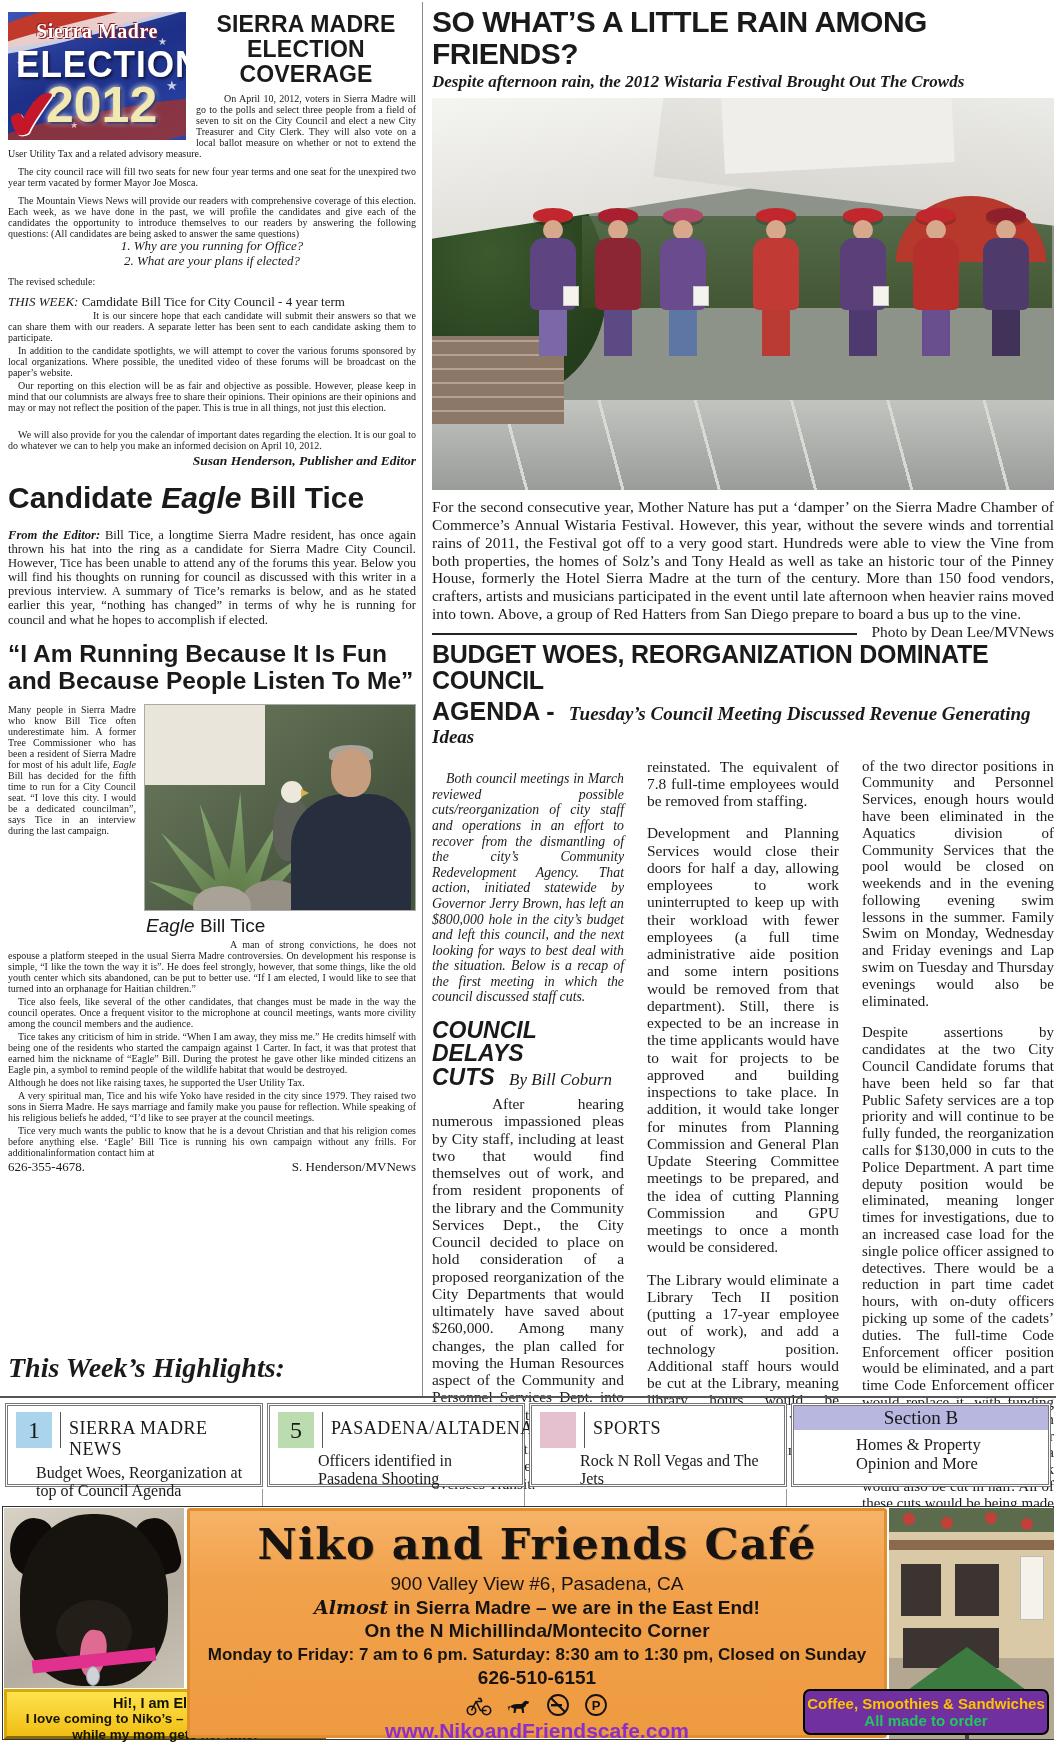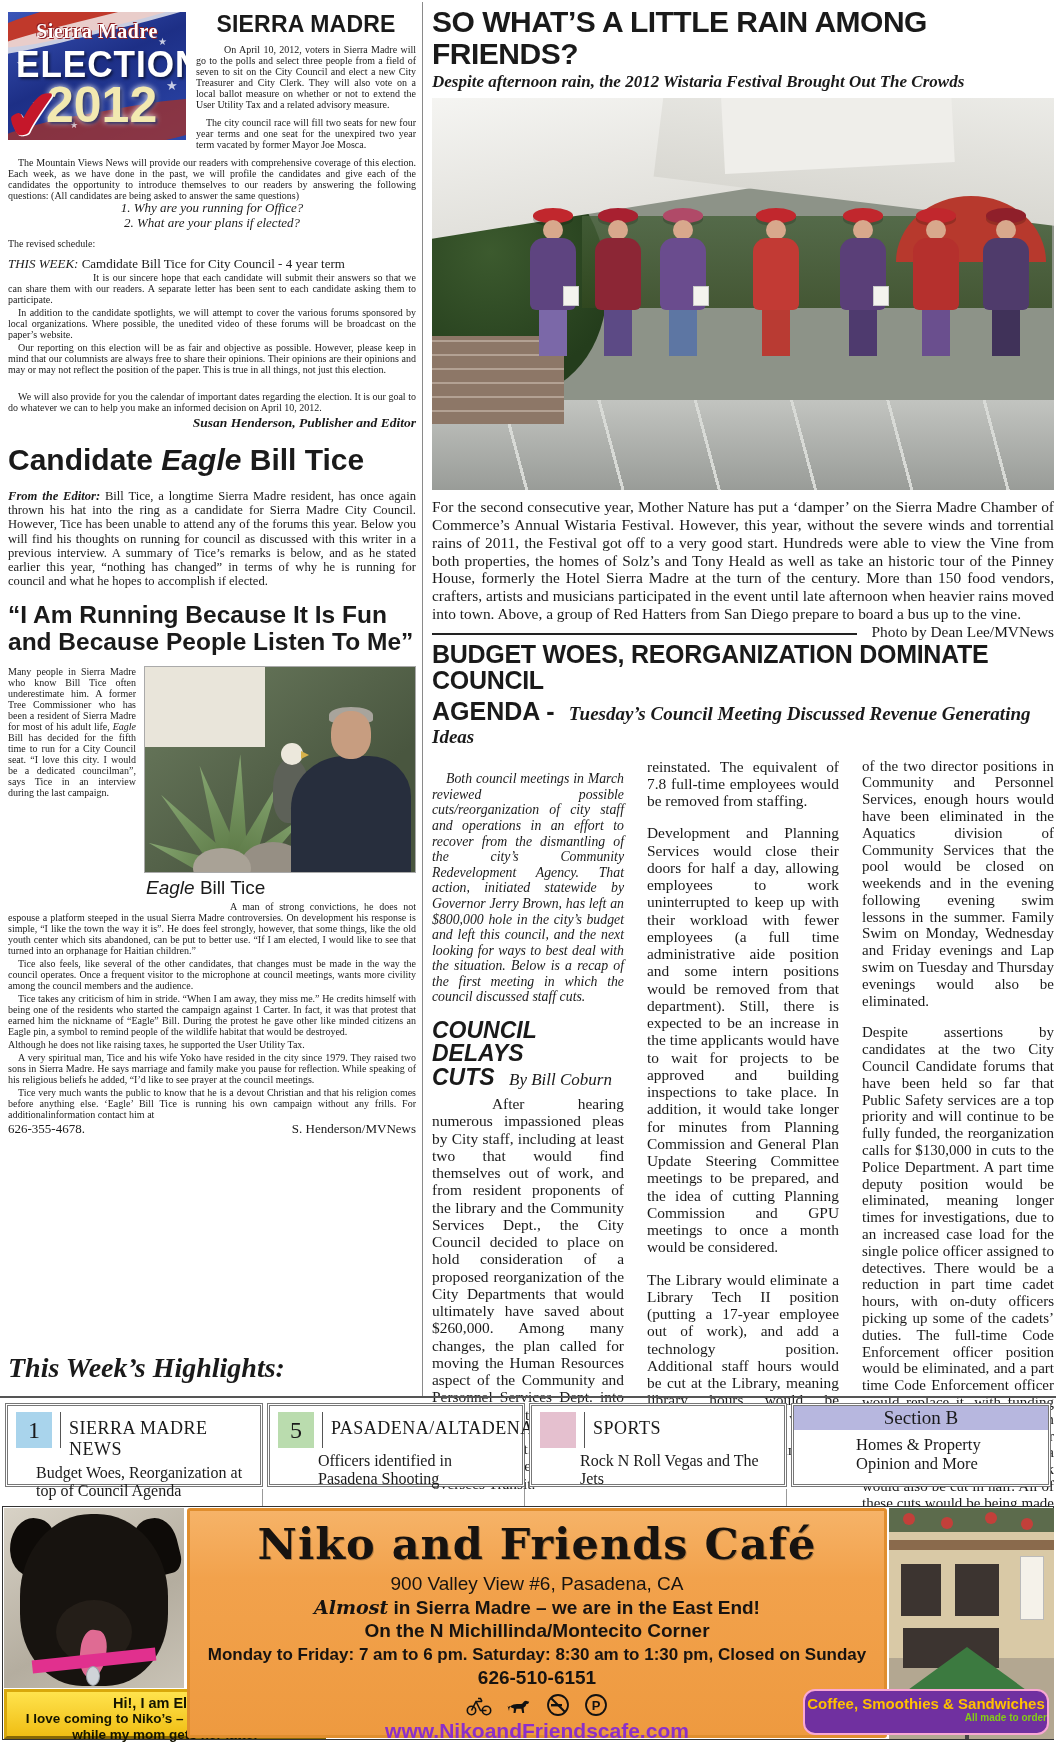--- a/index.html
+++ b/index.html
@@ -139,23 +139,23 @@
   .ad-site{font-size:21px;font-weight:bold;color:#8b2fc9;margin-top:2px;}
   .cafephoto{position:absolute;left:886px;top:1px;width:165px;height:231px;overflow:hidden;
              background:linear-gradient(#5c6b4c 0 24px,#d9c9a6 24px 150px,#b3a791 150px);}
   .cp-flower{position:absolute;width:12px;height:12px;background:#c2403a;border-radius:50%;top:5px;}
   .cp-roof{position:absolute;top:32px;width:100%;height:10px;background:#8a6a4c;}
   .cp-win{position:absolute;background:#3c3430;}
   .cp-sign{position:absolute;right:10px;top:48px;width:22px;height:62px;background:#f5f2ea;border:1px solid #bbb;}
   .cp-umb{position:absolute;left:12px;bottom:44px;width:132px;height:48px;background:#3c7a40;clip-path:polygon(50% 0,100% 100%,0 100%);}
   .cp-pole{position:absolute;left:76px;bottom:0;width:4px;height:46px;background:#444;}
   .promo{position:absolute;right:4px;bottom:4px;width:246px;height:46px;box-sizing:border-box;background:#7030a0;
-         border:2px solid #f9a8d4;border-radius:12px;text-align:center;font-family:"Liberation Sans",sans-serif;font-weight:bold;}
+         border:2px solid #000000;border-radius:7px;text-align:center;font-family:"Liberation Sans",sans-serif;font-weight:bold;}
   .promo .p1{font-size:15px;color:#ffc000;padding-top:4px;}
-  .promo .p2{font-size:10px;color:#84cc16;text-align:right;}
+  .promo .p2{font-size:15px;color:#22c55e;}
 </style>
 </head>
 <body>
 
 <div class="page">
 
   <div class="leftcol">
 
     <div class="banner">
       <div class="bw1"></div>
@@ -167,20 +167,21 @@
       <span class="bstar" style="left:158px;top:66px">★</span>
       <span class="bstar" style="left:62px;top:108px;font-size:9px">★</span>
       <div class="b-brand">Sierra Madre</div>
       <div class="b-word">ELECTION</div>
       <div class="b-year">2012</div>
       <div class="b-check">✔</div>
     </div>
 
     <div class="cov-title">
       <div>SIERRA MADRE</div>
+      <div>ELECTION COVERAGE</div>
     </div>
 
     <p class="bp0 ind28">On April 10, 2012, voters in Sierra Madre will go to the polls and select three people from a field of seven to sit on the City Council and elect a new City Treasurer and City Clerk.  They will also vote on a local ballot measure on whether or not to extend the User Utility Tax and a related advisory measure.</p>
     <p class="bp0 ind10">The city council race will fill two seats for new four year terms and one seat for the unexpired two year term vacated by former Mayor Joe Mosca.</p>
     <p class="bp0 ind10">The Mountain Views News will provide our readers with comprehensive coverage of this election.  Each week, as we have done in the past, we will profile the candidates and give each of the candidates the opportunity to introduce themselves to our readers by answering the following questions:  (All candidates are being asked to answer the same questions)</p>
     <div class="qline">1.  Why are you running for Office?</div>
     <div class="qline">2.  What are your plans if elected?</div>
     <p class="bp0">The revised schedule:</p>
     <div class="tw">
       <span class="twl">THIS WEEK:</span>

